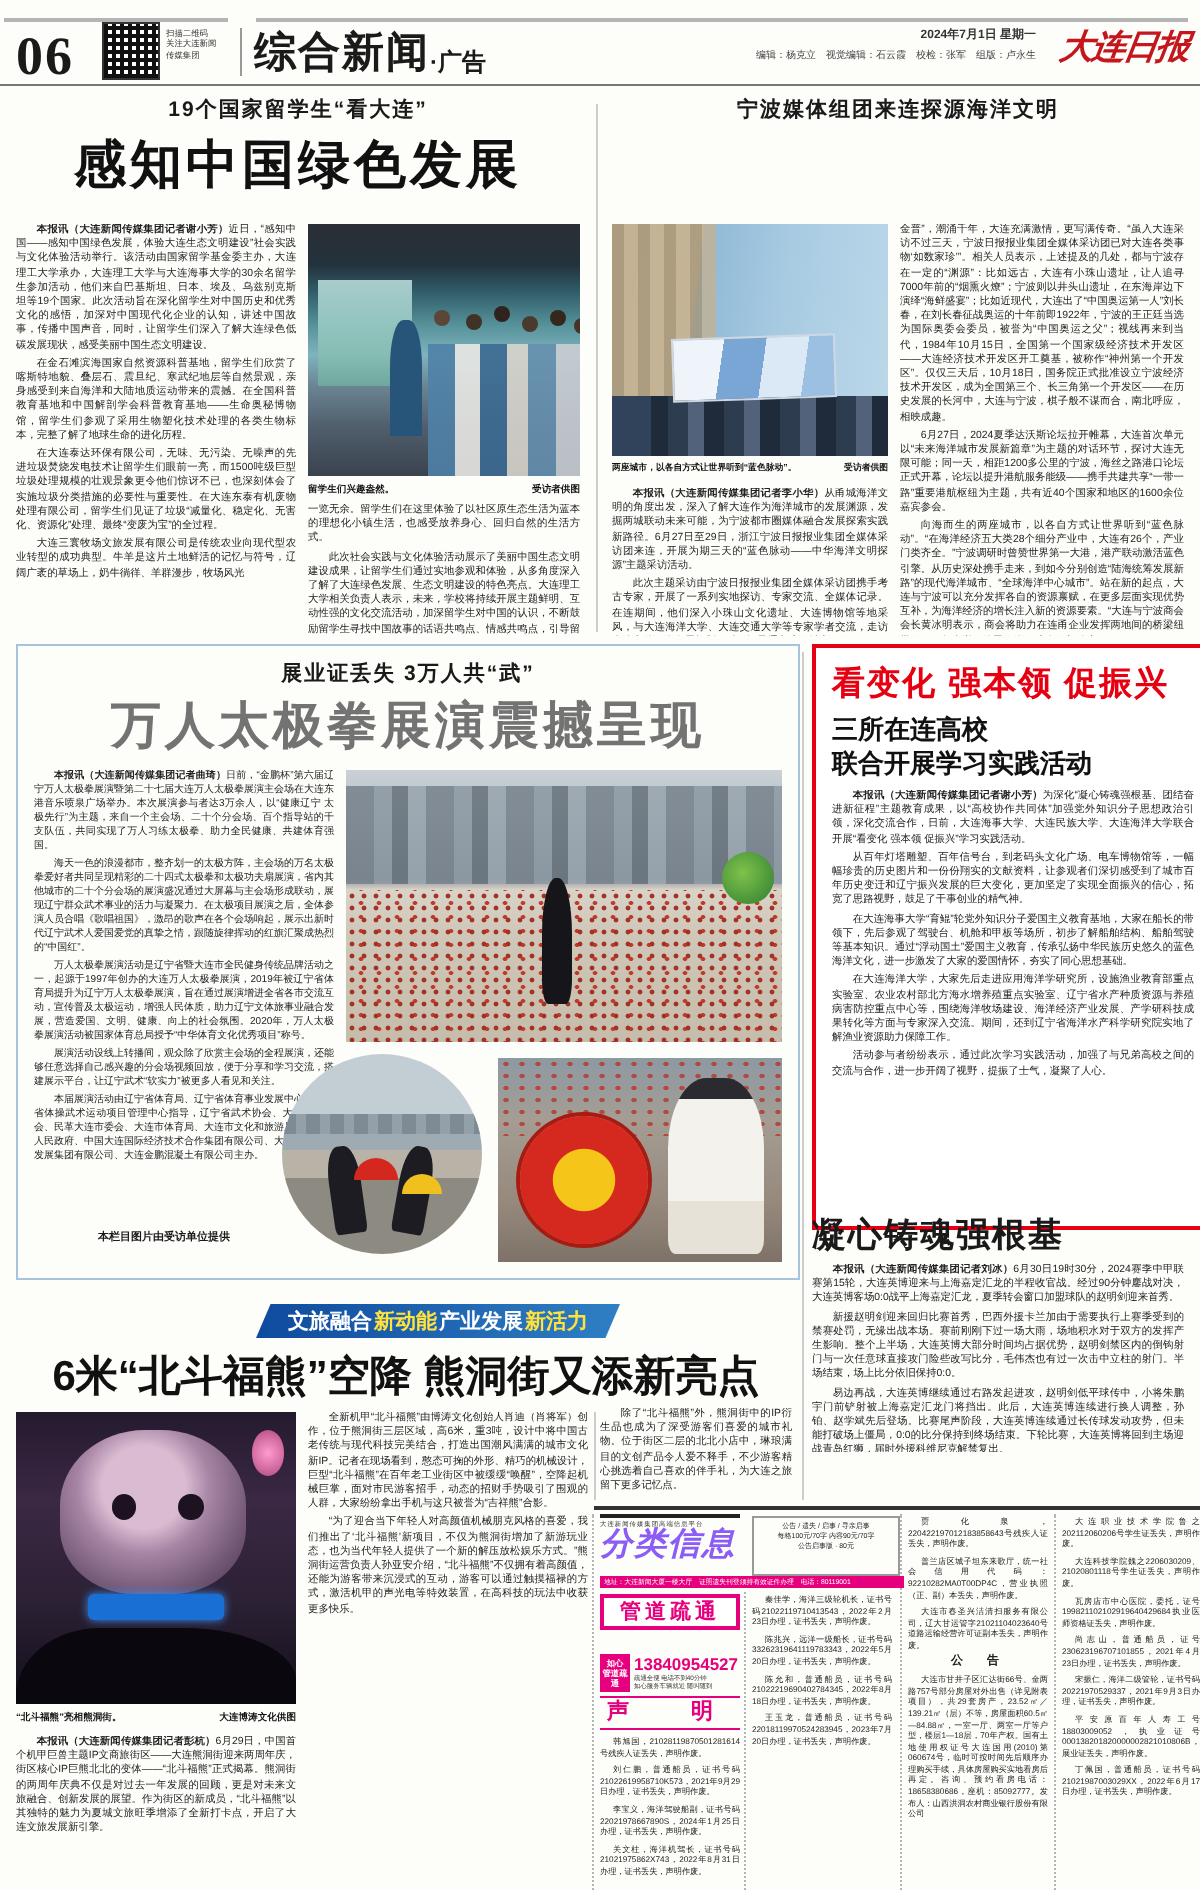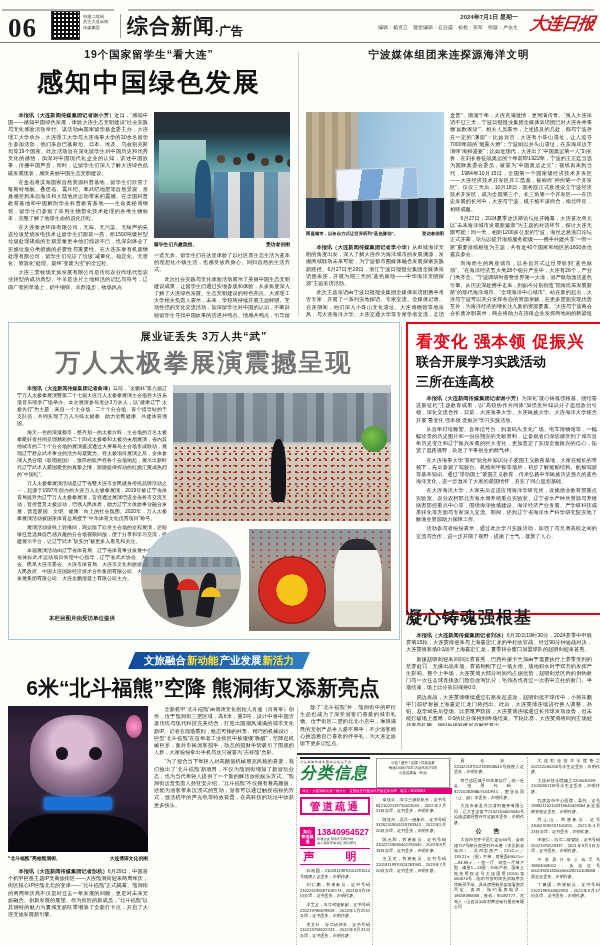--- a/index.html
+++ b/index.html
@@ -96,21 +96,21 @@
   
   .fb-head{font-size:17px;font-weight:900;line-height:21px;letter-spacing:1px;}
   
   .bot-banner{background:linear-gradient(90deg,#0f4a9e,#2f7fc4);clip-path:polygon(4% 0,100% 0,96% 100%,0 100%);
      display:flex;align-items:center;justify-content:center;gap:1px;}
   .bb-w{color:#fff;font-size:10.5px;font-weight:900;}
   .bb-y{color:#ffe23c;font-size:10.5px;font-weight:900;}
   
   .cls-topline{background:#333;height:1.5px;}
   .cls-brandnote{font-size:3.2px;color:#333;letter-spacing:.5px;border-top:2px solid #222;padding-top:1px;}
-  .cls-brand{font-size:16px;font-weight:900;font-style:italic;color:#15803d;letter-spacing:1px;line-height:18px;}
+  .cls-brand{font-size:16px;font-weight:900;font-style:italic;color:#8b5cf6;letter-spacing:1px;line-height:18px;}
   .cls-rates{border:1px solid #999;font-size:3.5px;line-height:5px;color:#222;text-align:center;padding:2px 1px;}
   .cls-strip{background:#e6007d;color:#fff;font-size:3.4px;line-height:6px;padding:0 2px;white-space:nowrap;overflow:hidden;}
   .ad-pipe{border:2px solid #e6007d;color:#e6007d;font-weight:900;font-size:10.5px;letter-spacing:2px;
      text-align:center;line-height:14px;background:#fff;}
   .ad-brand{background:#e6007d;color:#fff;font-size:4.2px;font-weight:bold;text-align:center;line-height:5px;
      padding:2px 1px;width:13px;}
   .ad-phone{color:#e6007d;font-weight:900;font-size:8.5px;line-height:9px;}
   .ad-small{font-size:3.2px;line-height:4.2px;color:#333;}
   .ad-decl{color:#e6007d;font-weight:900;font-size:11px;letter-spacing:10px;text-align:center;line-height:13px;
      border-top:1px solid #e6007d;border-bottom:1px solid #e6007d;padding:1px 0;}
@@ -222,22 +222,22 @@
       <div class="reddots"></div>
       <div class="bigfan"></div>
       <div class="white"></div>
     </div>
   </div>
 
   <div class="abs vline" style="left:401px;top:326px;height:424px;"></div>
 
   <div class="abs redbox" style="left:406px;top:322px;width:181px;height:275px;padding:7px 8px;">
     <div class="rb-head">看变化 强本领 促振兴</div>
+    <div class="rb-sub" style="margin-top:3px;">三所在连高校</div>
     <div class="rb-sub">联合开展学习实践活动</div>
-    <div class="rb-sub" style="margin-top:3px;">三所在连高校</div>
     <div class="jt bodytext" style="margin-top:5px;height:193px;">
       <p><span class="lead">本报讯（大连新闻传媒集团记者谢小芳）</span><span>为深化“凝心铸魂强根基、团结奋进新征程”主题教育成果，以“高校协作共同体”加强党外知识分子思想政治引领，深化交流合作，日前，大连海事大学、大连民族大学、大连海洋大学联合开展“看变化 强本领 促振兴”学习实践活动。</span></p>
       <p>从百年灯塔雕塑、百年信号台，到老码头文化广场、电车博物馆等，一幅幅珍贵的历史图片和一份份翔实的文献资料，让参观者们深切感受到了城市百年历史变迁和辽宁振兴发展的巨大变化，更加坚定了实现全面振兴的信心，拓宽了思路视野，鼓足了干事创业的精气神。</p>
       <p>在大连海事大学“育鲲”轮党外知识分子爱国主义教育基地，大家在船长的带领下，先后参观了驾驶台、机舱和甲板等场所，初步了解船舶结构、船舶驾驶等基本知识。通过“浮动国土”爱国主义教育，传承弘扬中华民族历史悠久的蓝色海洋文化，进一步激发了大家的爱国情怀，夯实了同心思想基础。</p>
       <p>在大连海洋大学，大家先后走进应用海洋学研究所，设施渔业教育部重点实验室、农业农村部北方海水增养殖重点实验室、辽宁省水产种质资源与养殖病害防控重点中心等，围绕海洋牧场建设、海洋经济产业发展、产学研科技成果转化等方面与专家深入交流。期间，还到辽宁省海洋水产科学研究院实地了解渔业资源助力保障工作。</p>
       <p>活动参与者纷纷表示，通过此次学习实践活动，加强了与兄弟高校之间的交流与合作，进一步开阔了视野，提振了士气，凝聚了人心。</p>
     </div>
   </div>
 
   <div class="abs" style="left:406px;top:607px;width:186px;height:143px;">

